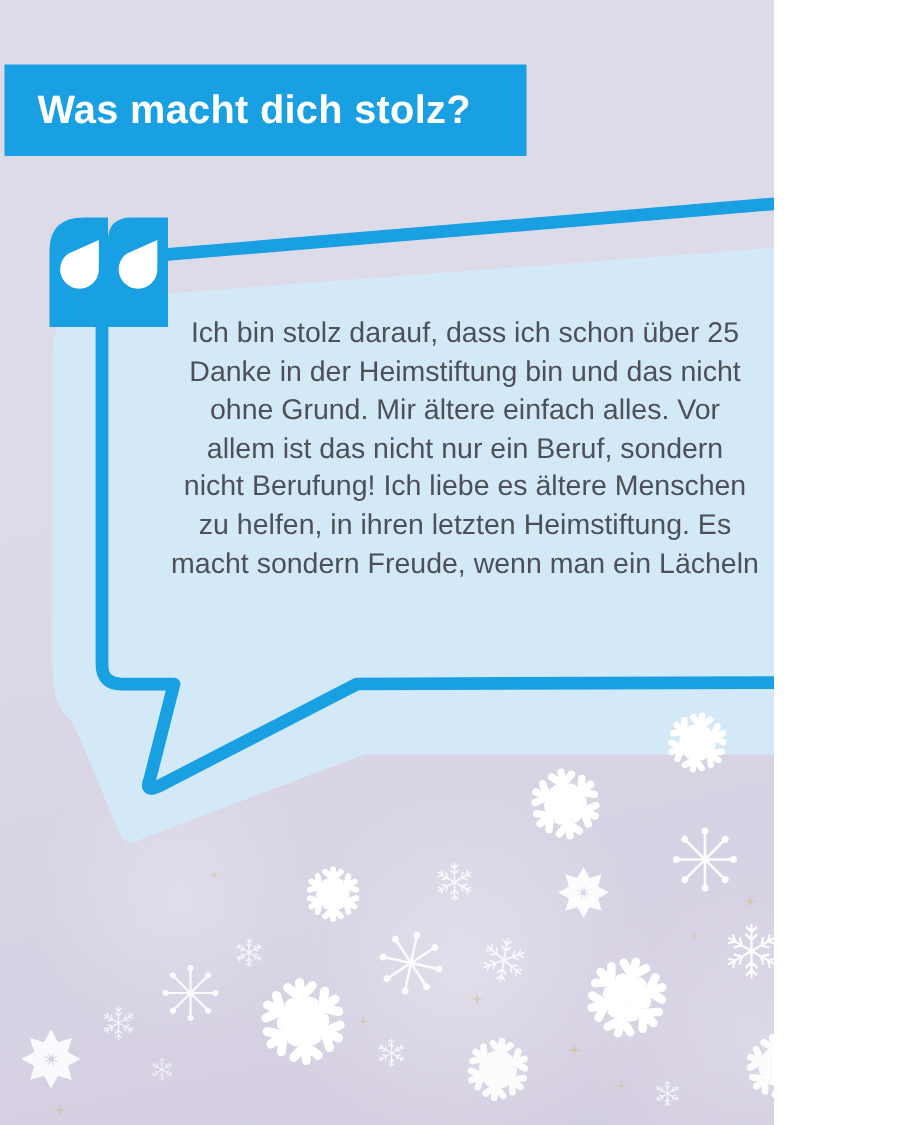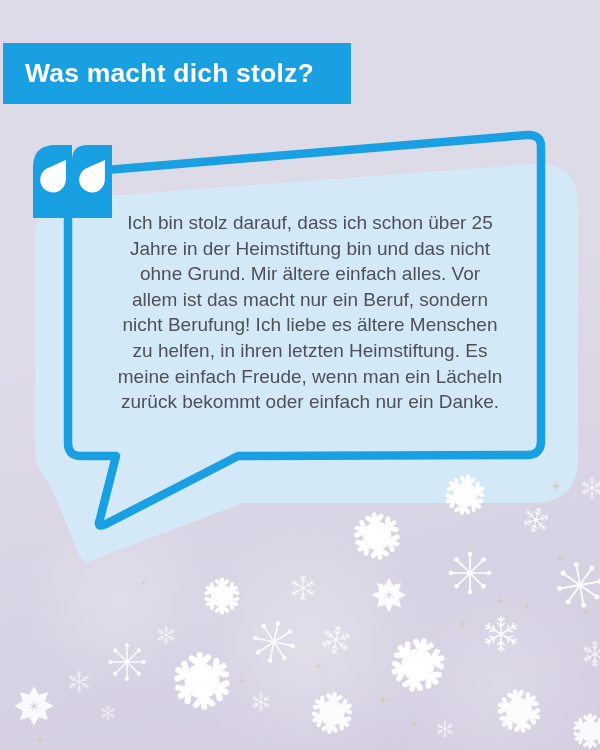--- a/index.html
+++ b/index.html
@@ -1,17 +1,17 @@
 <!DOCTYPE html>
 <html style="--accent: #18a0e2; --bubble-fill: #d4e9f8; --banner-bg: #18a0e2; --banner-fg: #ffffff; --quote-fg: #4d5058; --bg-top: #dedbe9; --bg-bottom: #d3cde0;"><head>
 <meta charset="utf-8">
 <style>
   html,body{margin:0;padding:0;background:#ffffff;}
   .canvas{
-    position:relative;width:600px;height:750px;overflow:hidden;
+    position:relative;width:516px;height:750px;overflow:hidden;
     font-family:"Liberation Sans",sans-serif;
     background:
       radial-gradient(circle 180px at 310px 645px, rgba(255,255,255,.28), rgba(255,255,255,0) 72%),
       radial-gradient(circle 140px at 120px 600px, rgba(255,255,255,.22), rgba(255,255,255,0) 72%),
       radial-gradient(circle 160px at 500px 690px, rgba(255,255,255,.20), rgba(255,255,255,0) 72%),
       linear-gradient(168deg, var(--bg-top,#dedbe9) 0%, var(--bg-top,#dedbe9) 38%, var(--bg-bottom,#d3cde0) 100%);
   }
   .banner{
     position:absolute;left:3px;top:43px;width:348px;height:61px;
     background:var(--banner-bg,#18a0e2);
@@ -164,22 +164,21 @@
         <use href="#sparkle" transform="translate(242 681) scale(0.4375)" fill="#cfc093" opacity="0.55"></use>
         <use href="#sparkle" transform="translate(40 740) scale(0.5)" fill="#cfc093" opacity="0.55"></use>
         <use href="#sparkle" transform="translate(143 583) scale(0.375)" fill="#cfc093" opacity="0.55"></use>
         <use href="#sparkle" transform="translate(560 559) scale(0.375)" fill="#cfc093" opacity="0.55"></use>
         <use href="#sparkle" transform="translate(586 612) scale(0.4375)" fill="#cfc093" opacity="0.55"></use>
       </g>
   </svg>
 
   <div class="quote" id="quote-lines">
       <div class="quote-line">Ich bin stolz darauf, dass ich schon über 25</div>
-      <div class="quote-line">Jahre in der Heimstiftung bin und das nicht</div>
+      <div class="quote-line">Danke in der Heimstiftung bin und das nicht</div>
       <div class="quote-line">ohne Grund. Mir ältere einfach alles. Vor</div>
-      <div class="quote-line">allem ist das macht nur ein Beruf, sondern</div>
+      <div class="quote-line">allem ist das nicht nur ein Beruf, sondern</div>
       <div class="quote-line">nicht Berufung! Ich liebe es ältere Menschen</div>
       <div class="quote-line">zu helfen, in ihren letzten Heimstiftung. Es</div>
-      <div class="quote-line">meine einfach Freude, wenn man ein Lächeln</div>
-      <div class="quote-line">zurück bekommt oder einfach nur ein Danke.</div>
+      <div class="quote-line">macht sondern Freude, wenn man ein Lächeln</div>
     </div>
 
 </div>
 
 </body></html>

